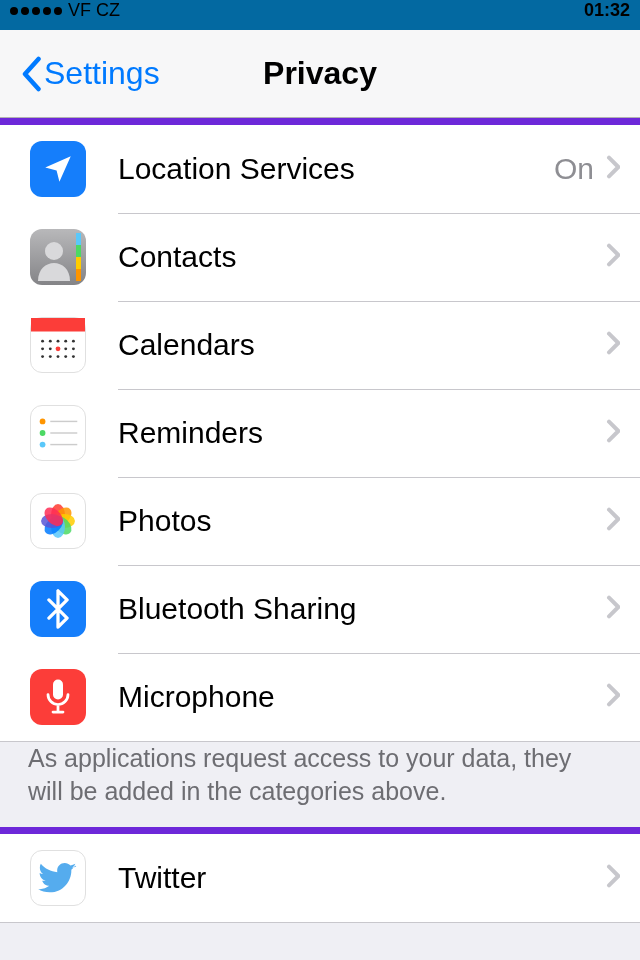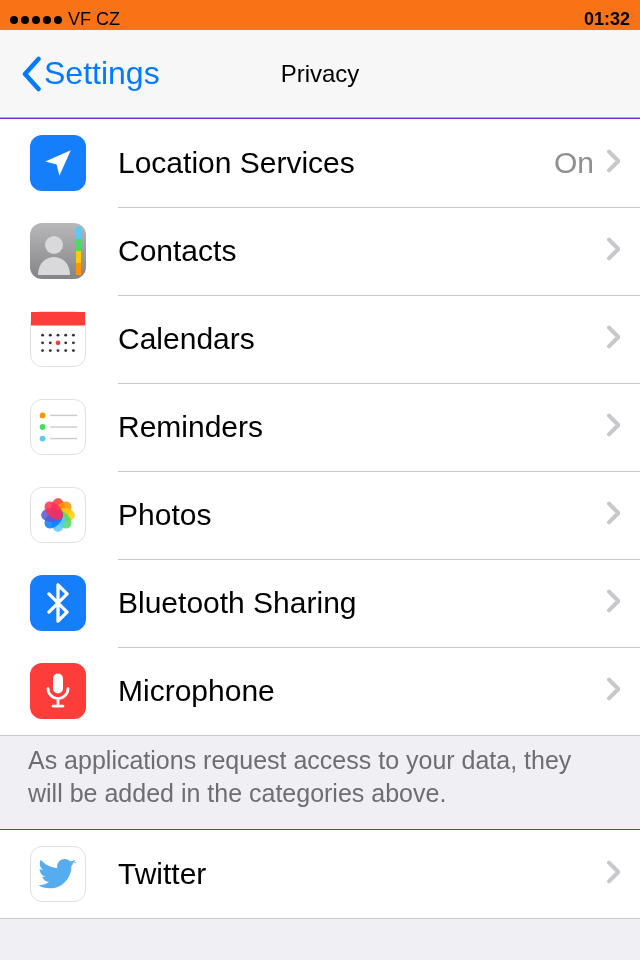--- a/index.html
+++ b/index.html
@@ -6,23 +6,23 @@
     body {
       width: 640px;
       height: 960px;
       font-family: -apple-system, "Helvetica Neue", Helvetica, Arial, sans-serif;
       background: #efeff4;
       overflow: hidden;
       -webkit-font-smoothing: antialiased;
     }
     .status-bar {
       height: 30px;
-      background: #f97316;
-      display: flex;
-      align-items: flex-end;
+      background: #0369a1;
+      display: flex;
+      align-items: flex-start;
       justify-content: space-between;
       padding: 0 10px;
       font-size: 18px;
     }
     .status-left, .status-right { display: flex; align-items: center; gap: 6px; }
     .dots { display: flex; gap: 3px; }
     .dot { width: 8px; height: 8px; border-radius: 50%; background: #000; }
     .status-time { font-weight: 600; }
     .status-right svg { vertical-align: middle; }
     .battery-wrap { display: inline-flex; align-items: center; }
@@ -43,27 +43,27 @@
       align-items: center;
       color: #007aff;
       font-size: 32px;
       font-weight: 300;
     }
     .nav-back svg { margin-right: 2px; }
     .nav-title {
       position: absolute;
       left: 0; right: 0;
       text-align: center;
-      font-size: 24px;
-      font-weight: 400;
+      font-size: 32px;
+      font-weight: 700;
       pointer-events: none;
     }
     .list-section {
       background: #fff;
-      border-top: 1px solid #6d28d9;
+      border-top: 7px solid #6d28d9;
       border-bottom: 1px solid #c8c7cc;
     }
     .list-row {
       display: flex;
       align-items: center;
       height: 88px;
       padding-left: 30px;
       padding-right: 20px;
       position: relative;
     }
@@ -84,21 +84,21 @@
       flex-shrink: 0;
       display: flex;
       align-items: center;
       justify-content: center;
       background: #fff;
     }
     .row-label { font-size: 30px; flex: 1; color: #000; font-weight: 300;}
     .row-value { font-size: 30px; color: #8e8e93; margin-right: 12px; font-weight: 300; text-align: center;}
     .chevron { color: #c7c7cc; }
     .footer-text {
-      padding: 8px 28px 20px 28px;
+      padding: 0 28px 20px 28px;
       font-size: 25px;
       color: #6d6d72;
       font-weight: 300;
       line-height: 1.3;
     }
     
     .icon-location { background: #157efb; }
     .icon-contacts { background: linear-gradient(#b8b8ba,#848487); position:relative; overflow:hidden;}
     .icon-calendars { background: #fff; border:1px solid #e0e0e0; }
     .icon-reminders { background: #fff; border:1px solid #e0e0e0; }

